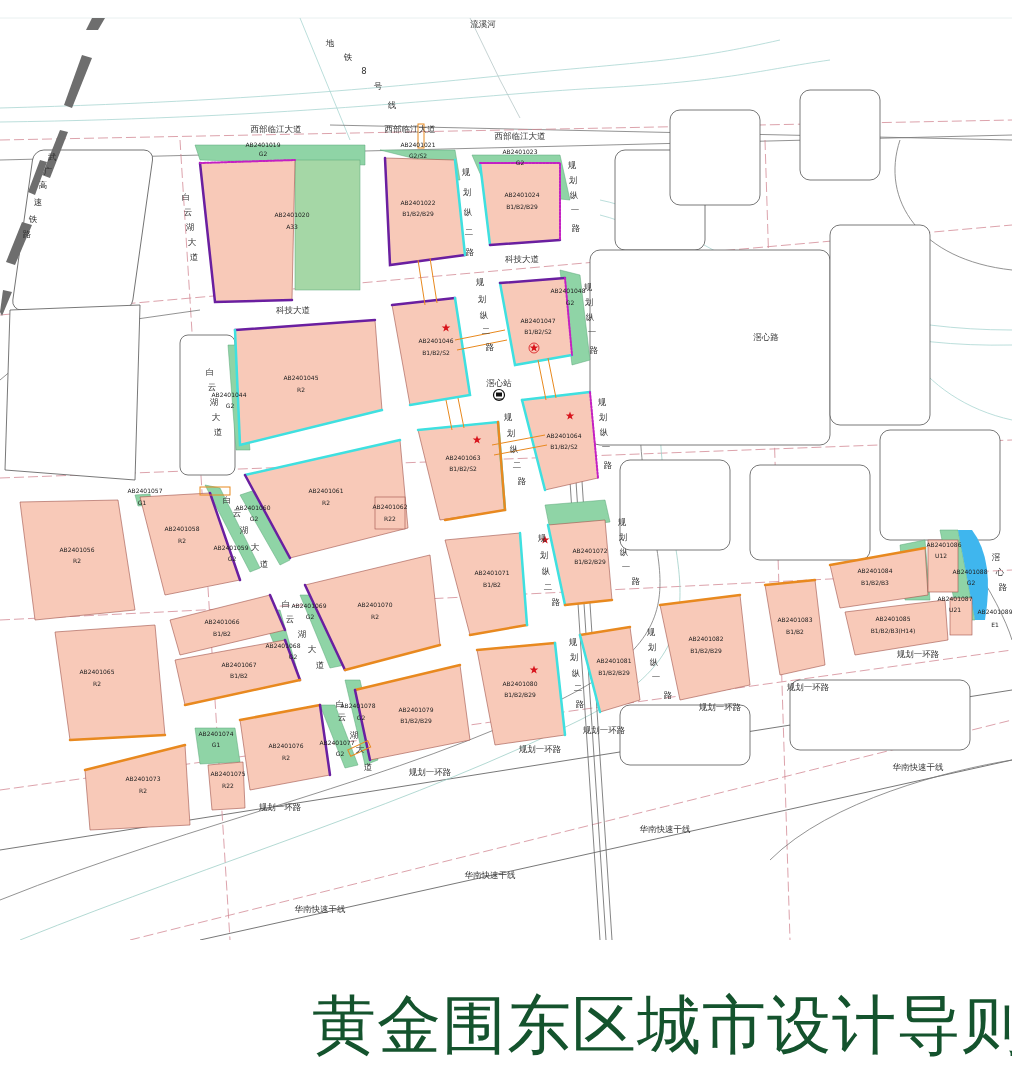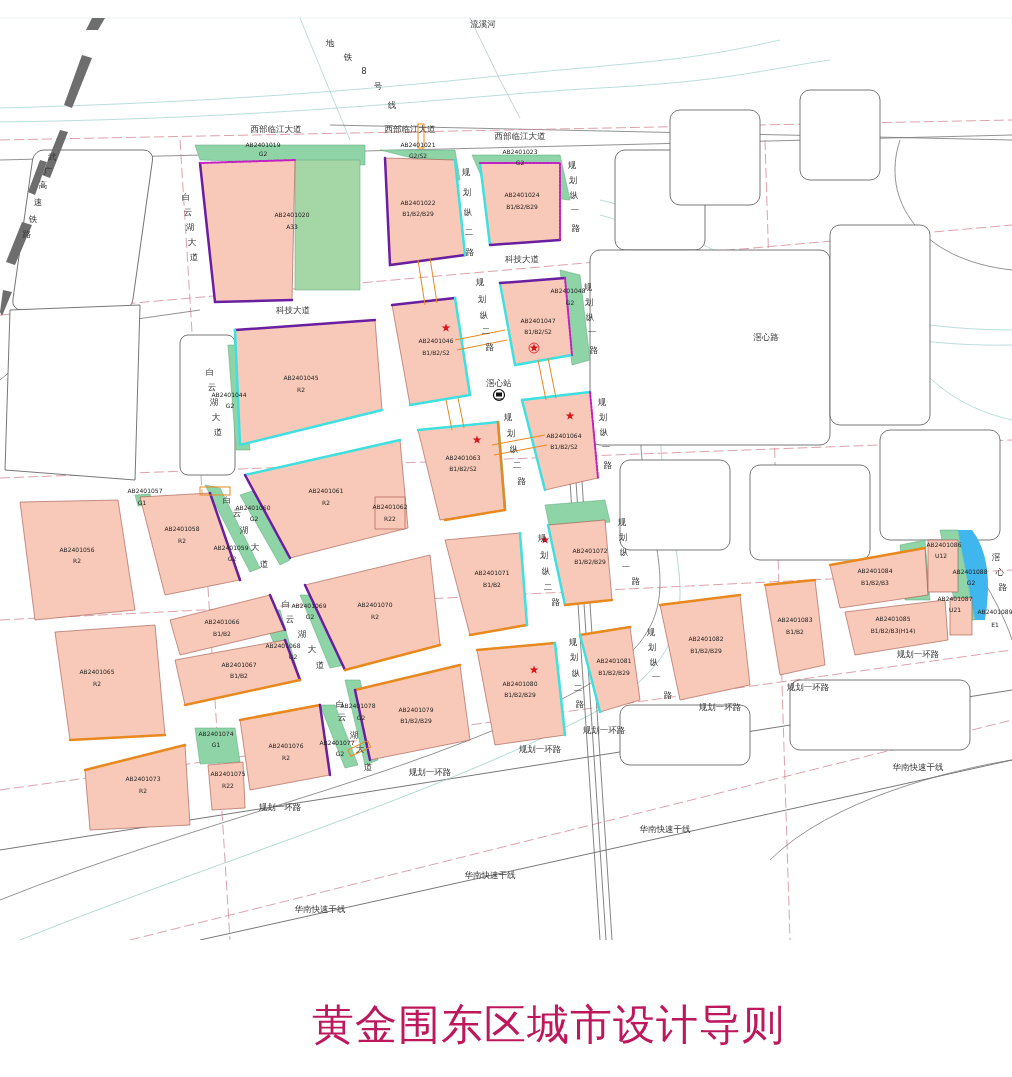--- a/index.html
+++ b/index.html
@@ -1,20 +1,20 @@
 <!DOCTYPE html>
 <html><head>
 <meta charset="utf-8">
 <style>
   html,body{margin:0;padding:0;background:#ffffff;}
   body{width:1012px;height:1077px;position:relative;overflow:hidden;font-family:"DejaVu Sans","Liberation Sans",sans-serif;}
   #map{position:absolute;left:0;top:0;width:1012px;height:940px;}
   .lbl{font-family:"DejaVu Sans",sans-serif;font-size:6px;fill:#222;text-anchor:middle;}
   .road{font-family:"DejaVu Sans",sans-serif;font-size:8.5px;fill:#333;text-anchor:middle;}
-  #title{position:absolute;left:312px;top:985px;width:700px;height:80px;font-family:"DejaVu Sans","Liberation Sans",sans-serif;font-size:42px;line-height:80px;color:#be185d;letter-spacing:1px;white-space:nowrap;}
+  #title{position:absolute;left:312px;top:985px;width:700px;height:80px;font-family:"DejaVu Sans","Liberation Sans",sans-serif;font-size:64px;line-height:80px;color:#14532d;letter-spacing:1px;white-space:nowrap;}
 </style>
 </head>
 <body>
 
 <svg id="map" viewBox="0 0 1012 940" width="1012" height="940" xmlns="http://www.w3.org/2000/svg">
   <defs>
     <g id="star">
         <polygon points="0,-4.5 1.1,-1.4 4.3,-1.4 1.7,0.5 2.7,3.6 0,1.7 -2.7,3.6 -1.7,0.5 -4.3,-1.4 -1.1,-1.4" fill="#d8141c"></polygon>
       </g>
   </defs>

